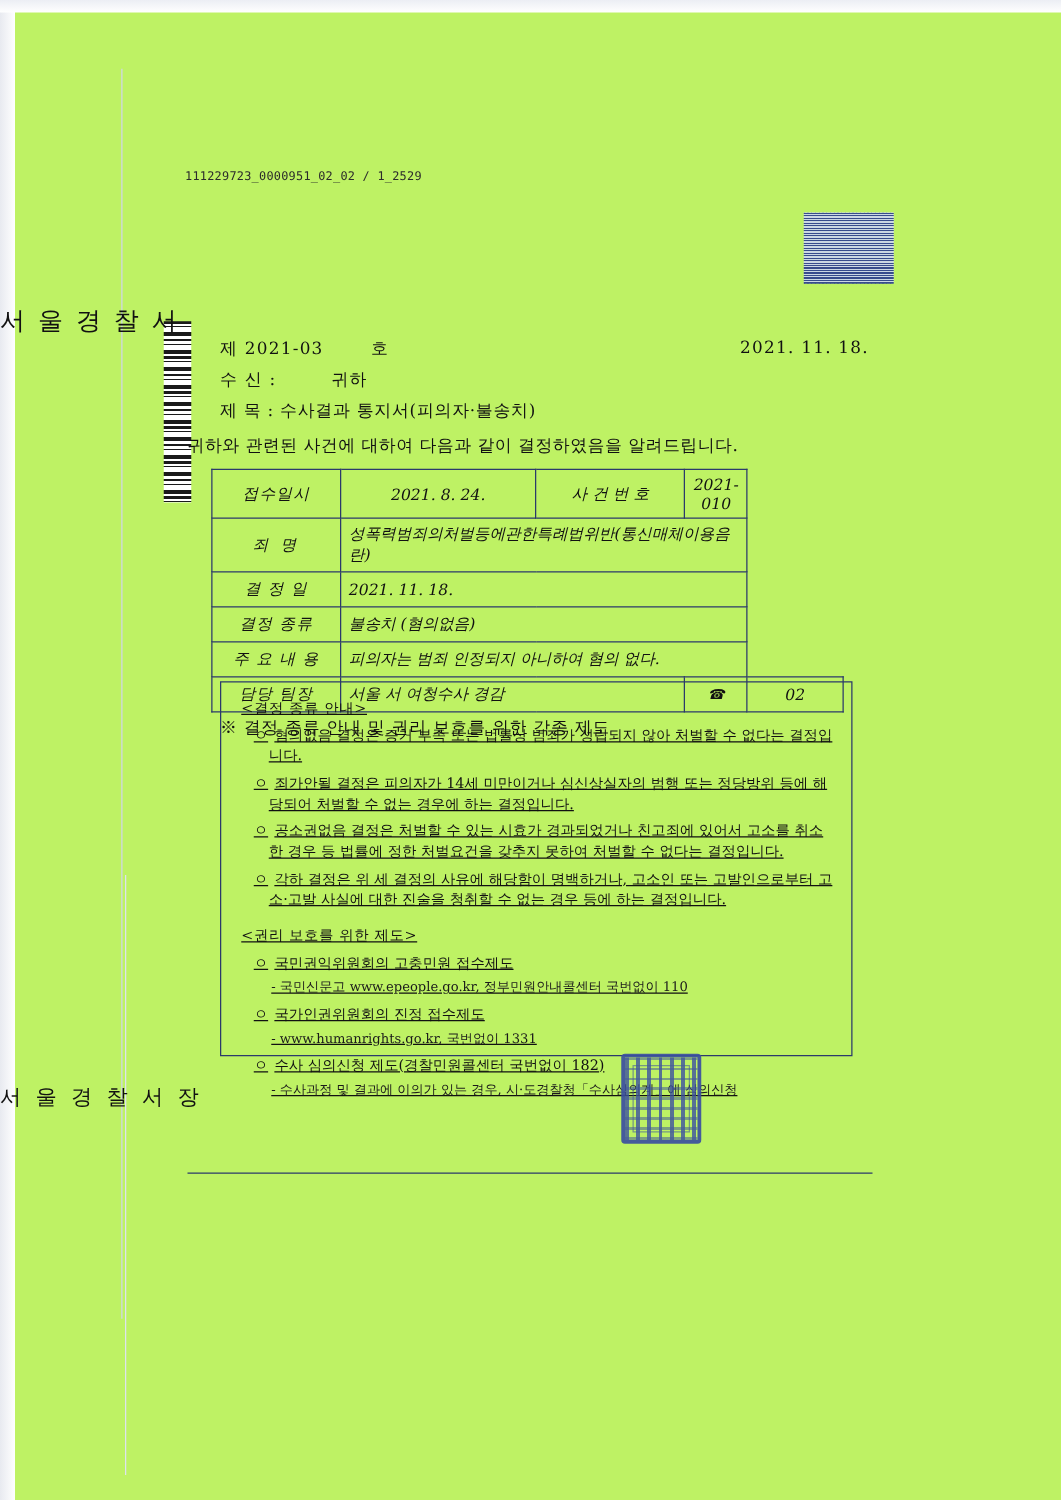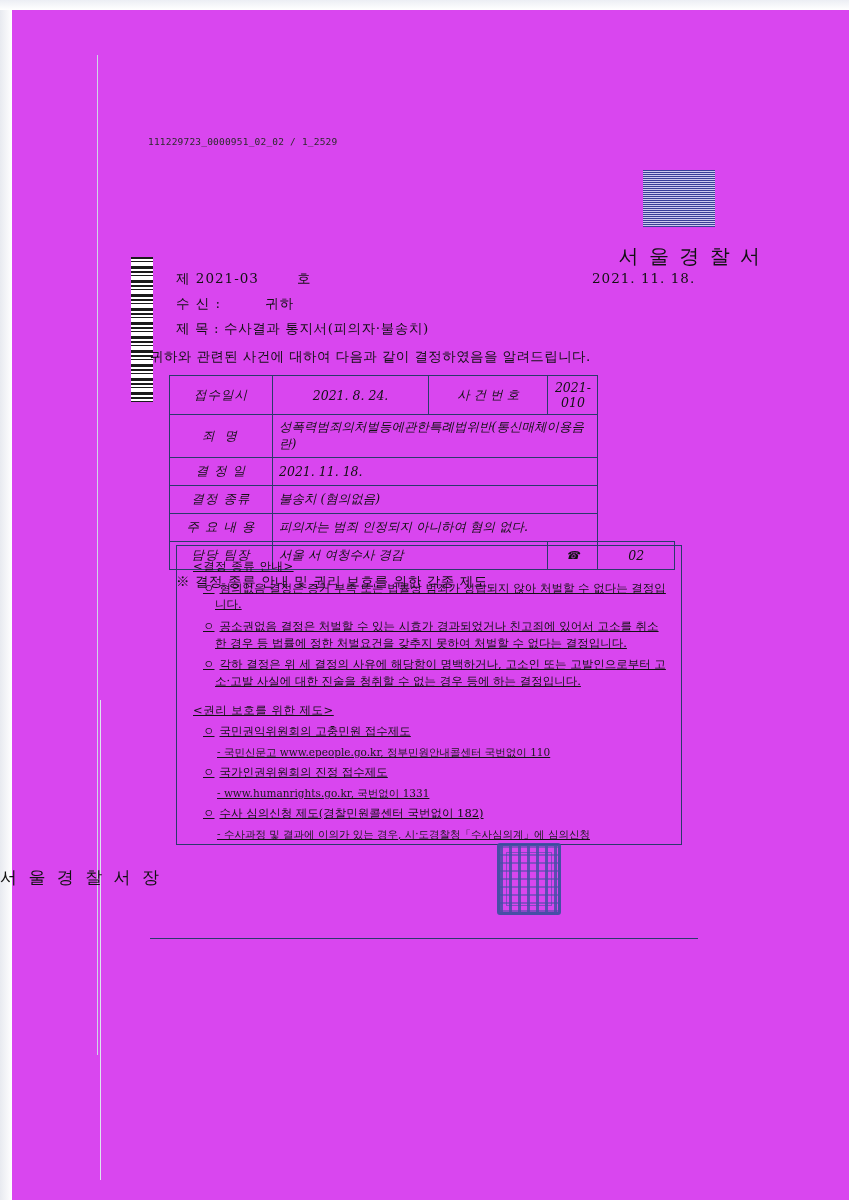--- a/index.html
+++ b/index.html
@@ -7,21 +7,21 @@
     padding: 0;
     background: #ffffff;
   }
   body {
     font-family: "DejaVu Sans", "Liberation Sans", sans-serif;
   }
   #page {
     position: relative;
     width: 849px;
     height: 1200px;
-    background: #d946ef;
+    background: #bef264;
     overflow: hidden;
   }
   
   .scan-edge-left {
     position: absolute;
     left: 0; top: 0;
     width: 12px; height: 1200px;
     background: linear-gradient(to right, #e8eaf0, #ffffff);
   }
   .scan-edge-top {
@@ -82,21 +82,21 @@
       #ffffff 5px, #ffffff 9px,
       #1a1a1a 9px, #1a1a1a 12px,
       #ffffff 12px, #ffffff 14px
     );
   }
 
   .doc-title {
     position: absolute;
     left: 0; top: 243px;
     width: 762px;
-    text-align: right;
+    text-align: left;
     font-size: 20px;
     letter-spacing: 2px;
     color: #111;
     font-family: "DejaVu Serif", "Liberation Serif", serif;
   }
 
   .meta-row {
     position: absolute;
     font-size: 13.5px;
     color: #111;
@@ -314,20 +314,23 @@
 
   <div class="notice-head">※ 결정 종류 안내 및 권리 보호를 위한 각종 제도</div>
 
   <div class="notice-box">
     <div class="sec-title">&lt;결정 종류 안내&gt;</div>
 
     <div class="bullet">
       <span class="mk">ㅇ</span><span>혐의없음 결정은 증거 부족 또는 법률상 범죄가 성립되지 않아 처벌할 수 없다는 결정입니다.</span>
     </div>
     <div class="bullet">
+      <span class="mk">ㅇ</span><span>죄가안될 결정은 피의자가 14세 미만이거나 심신상실자의 범행 또는 정당방위 등에 해당되어 처벌할 수 없는 경우에 하는 결정입니다.</span>
+    </div>
+    <div class="bullet">
       <span class="mk">ㅇ</span><span>공소권없음 결정은 처벌할 수 있는 시효가 경과되었거나 친고죄에 있어서 고소를 취소한 경우 등 법률에 정한 처벌요건을 갖추지 못하여 처벌할 수 없다는 결정입니다.</span>
     </div>
     <div class="bullet">
       <span class="mk">ㅇ</span><span>각하 결정은 위 세 결정의 사유에 해당함이 명백하거나, 고소인 또는 고발인으로부터 고소·고발 사실에 대한 진술을 청취할 수 없는 경우 등에 하는 결정입니다.</span>
     </div>
 
     <div class="sec-title2">&lt;권리 보호를 위한 제도&gt;</div>
 
     <div class="bullet">
       <span class="mk">ㅇ</span><span>국민권익위원회의 고충민원 접수제도</span>

